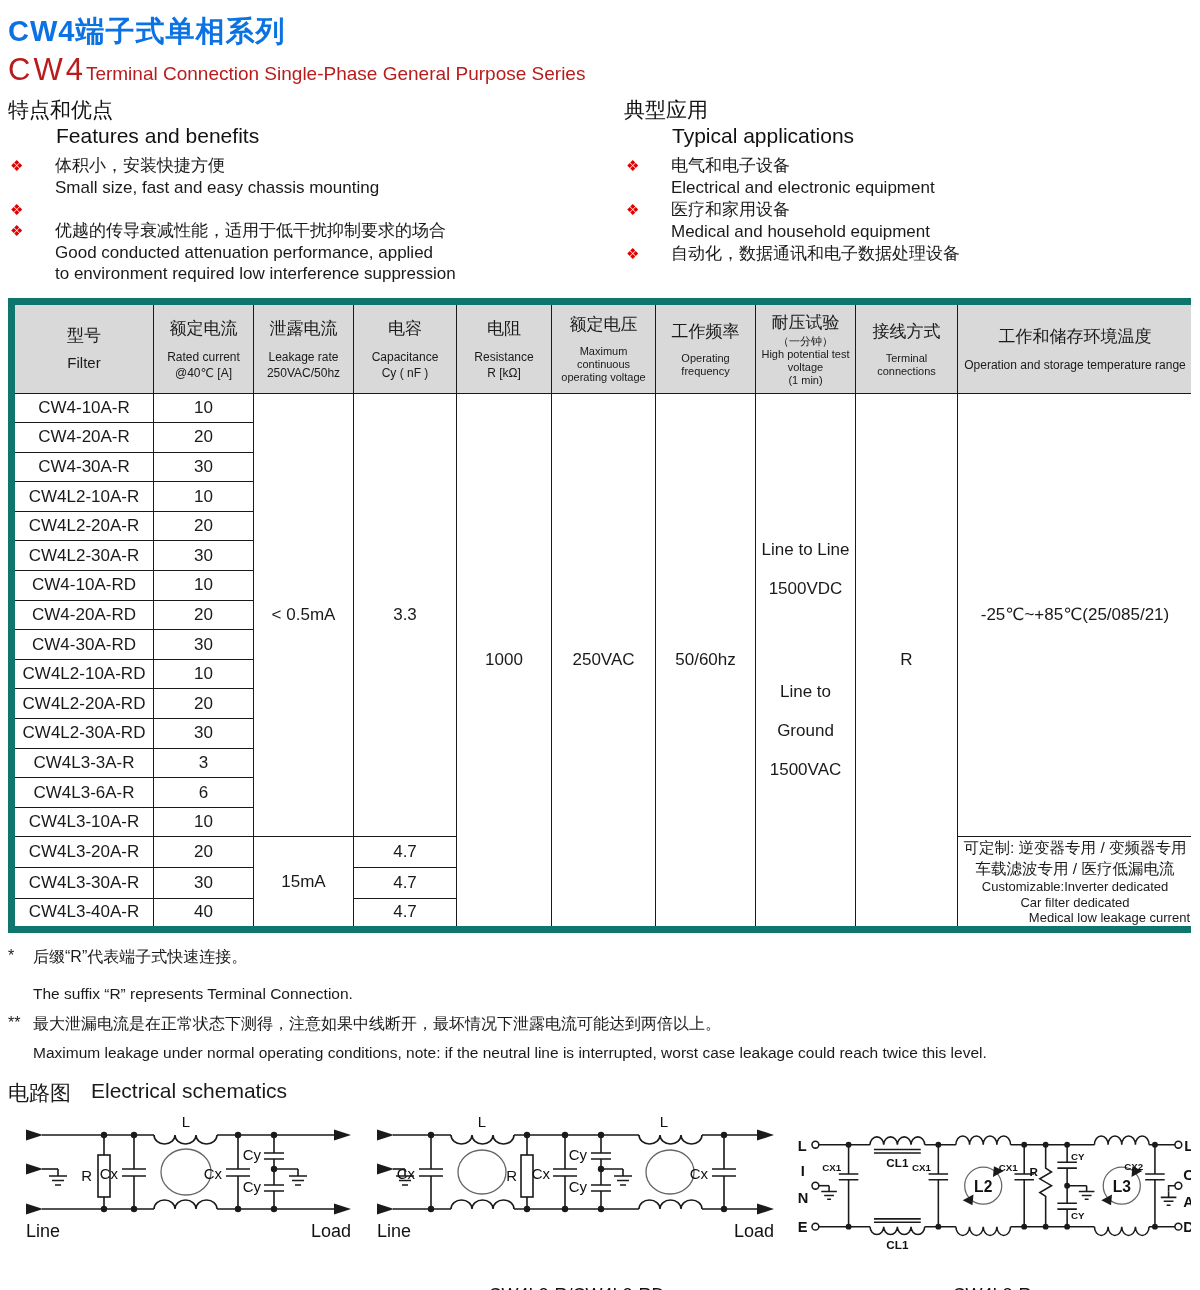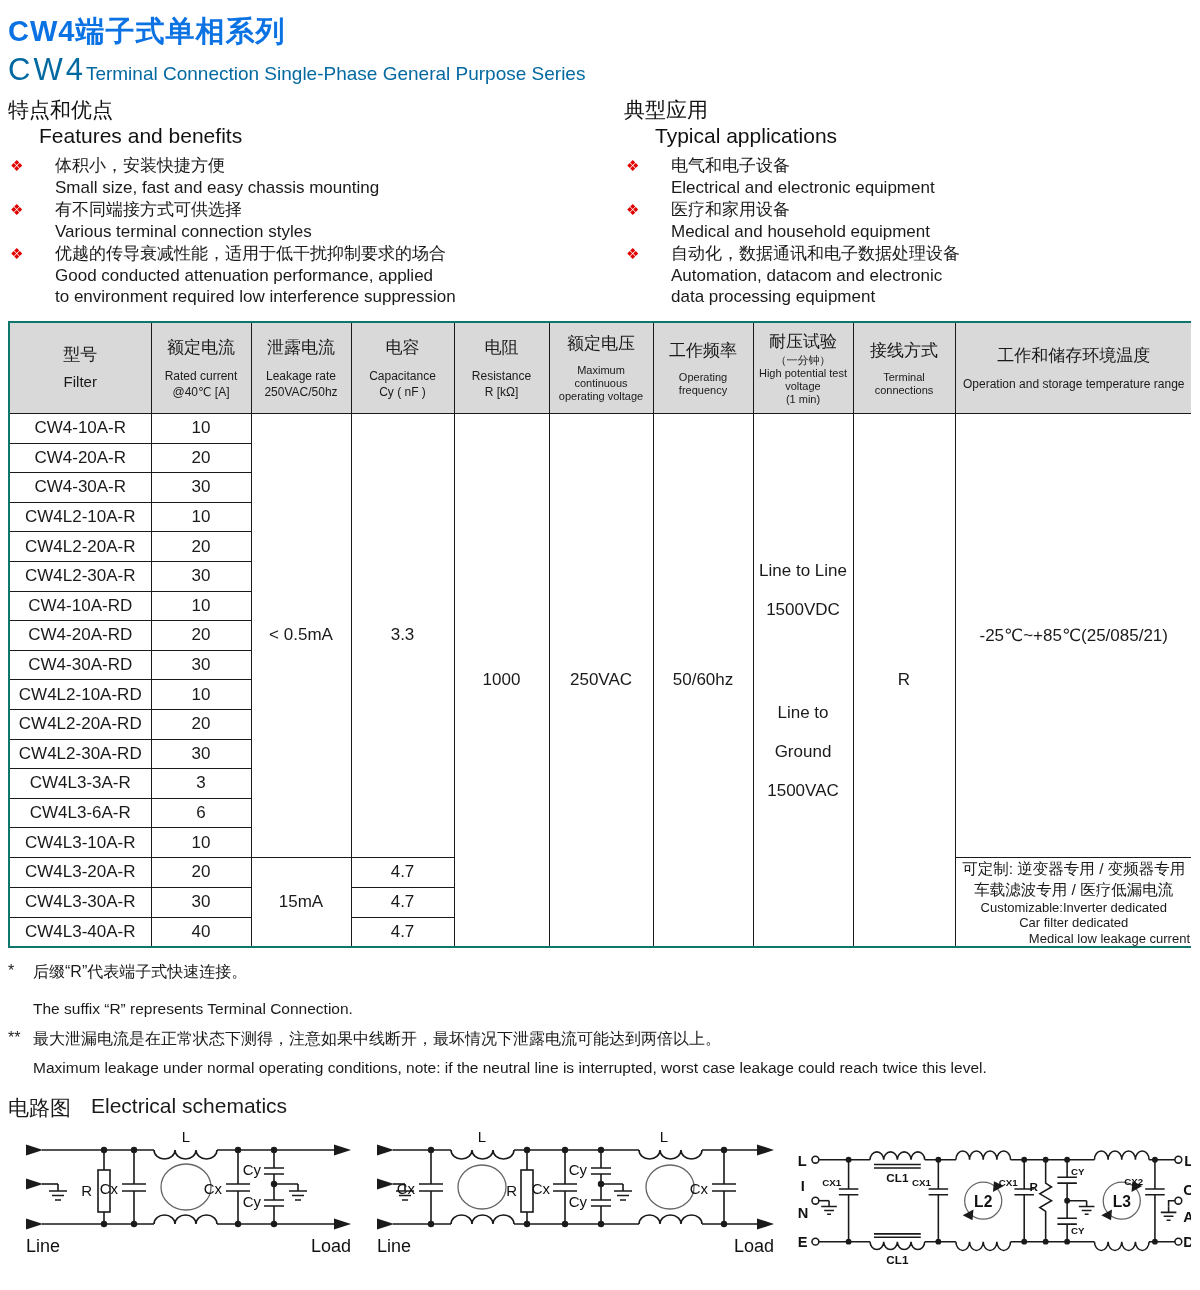--- a/index.html
+++ b/index.html
@@ -4,36 +4,36 @@
 <style>
   * { box-sizing: border-box; }
   html,body { margin:0; padding:0; background:#fff; }
   .page {
     width:1191px; height:1290px; position:relative; overflow:hidden;
     background:#fff; color:#1a1a1a;
     font-family:"Liberation Sans","DejaVu Sans",sans-serif;
   }
   
   .title { margin:12px 0 0 8px; font-size:29px; font-weight:700; color:#0b72e4; letter-spacing:1px; }
-  .subtitle { margin:0 0 0 8px; display:flex; align-items:baseline; color:#0369a1; }
+  .subtitle { margin:0 0 0 8px; display:flex; align-items:baseline; color:#b91c1c; }
   .sub-brand { font-size:31px; letter-spacing:3px; font-weight:400; }
   .sub-en { font-size:19px; }
   
   .cols { display:flex; margin-top:8px; }
   .col-l { width:610px; padding-left:8px; }
   .col-r { flex:1; padding-left:14px; }
   .sec-h { margin:0; font-size:21px; font-weight:500; color:#111; display:flex;flex-direction:column; }
-  .sec-h .h-en { margin-left:31px; }
+  .sec-h .h-en { margin-left:48px; }
   ul.bullets { list-style:none; margin:7px 0 0 0; padding:0; }
   ul.bullets li { display:flex; margin:0 0 1px 0; }
   .bullet { color:#e00000; font-size:15px; width:47px; flex:none; padding-left:2px; padding-top:2px; }
   .item-text .zh { font-size:17px; line-height:21.5px; }
   .item-text .en { font-size:17px; line-height:21.5px; white-space:pre-line; }
   
-  table.spec { border-collapse:collapse; table-layout:fixed; margin:12px 0 0 8px; width:1184px; border:2px solid #0f766e; }
+  table.spec { border-collapse:collapse; table-layout:fixed; margin:12px 0 0 8px; width:1184px; border:7px solid #0f766e; }
   table.spec th, table.spec td { border:1.5px solid #1a1a1a; text-align:center; vertical-align:middle; padding:0; }
   table.spec th { background:#d9d9d9; height:92px; font-weight:400; }
   .th-zh { font-size:17px; line-height:24px; }
   .th-big-en { font-size:15px; line-height:22px; margin-top:4px; }
   .th-en { font-size:12px; line-height:16px; }
   .th-en-sm { font-size:11px; line-height:13px; padding:0 2px; }
   .th-gap { margin-top:8px; }
   table.spec td { height:29.6px; font-size:17px; }
   td.hp-cell div { line-height:39px; font-size:17px; }
   .hp-gap { margin-top:64px; }
@@ -89,24 +89,20 @@
       <ul class="bullets">
         <li>
           <span class="bullet">❖</span>
           <div class="item-text">
               <div class="zh">体积小，安装快捷方便</div>
               <div class="en">Small size, fast and easy chassis mounting</div>
             </div>
         </li>
         <li>
           <span class="bullet">❖</span>
-          <div class="item-text">
-              <div class="zh">有不同端接方式可供选择</div>
-              <div class="en">Various terminal connection styles</div>
-            </div>
         </li>
         <li>
           <span class="bullet">❖</span>
           <div class="item-text">
               <div class="zh">优越的传导衰减性能，适用于低干扰抑制要求的场合</div>
               <div class="en">Good conducted attenuation performance, applied
 to environment required low interference suppression</div>
             </div>
         </li>
       </ul>
@@ -128,22 +124,20 @@
           <span class="bullet">❖</span>
           <div class="item-text">
               <div class="zh">医疗和家用设备</div>
               <div class="en">Medical and household equipment</div>
             </div>
         </li>
         <li>
           <span class="bullet">❖</span>
           <div class="item-text">
               <div class="zh">自动化，数据通讯和电子数据处理设备</div>
-              <div class="en">Automation, datacom and electronic
-data processing equipment</div>
             </div>
         </li>
       </ul>
     </section>
   </div>
 
   <table class="spec">
     <colgroup>
       <col style="width:142px">
         <col style="width:100px">

